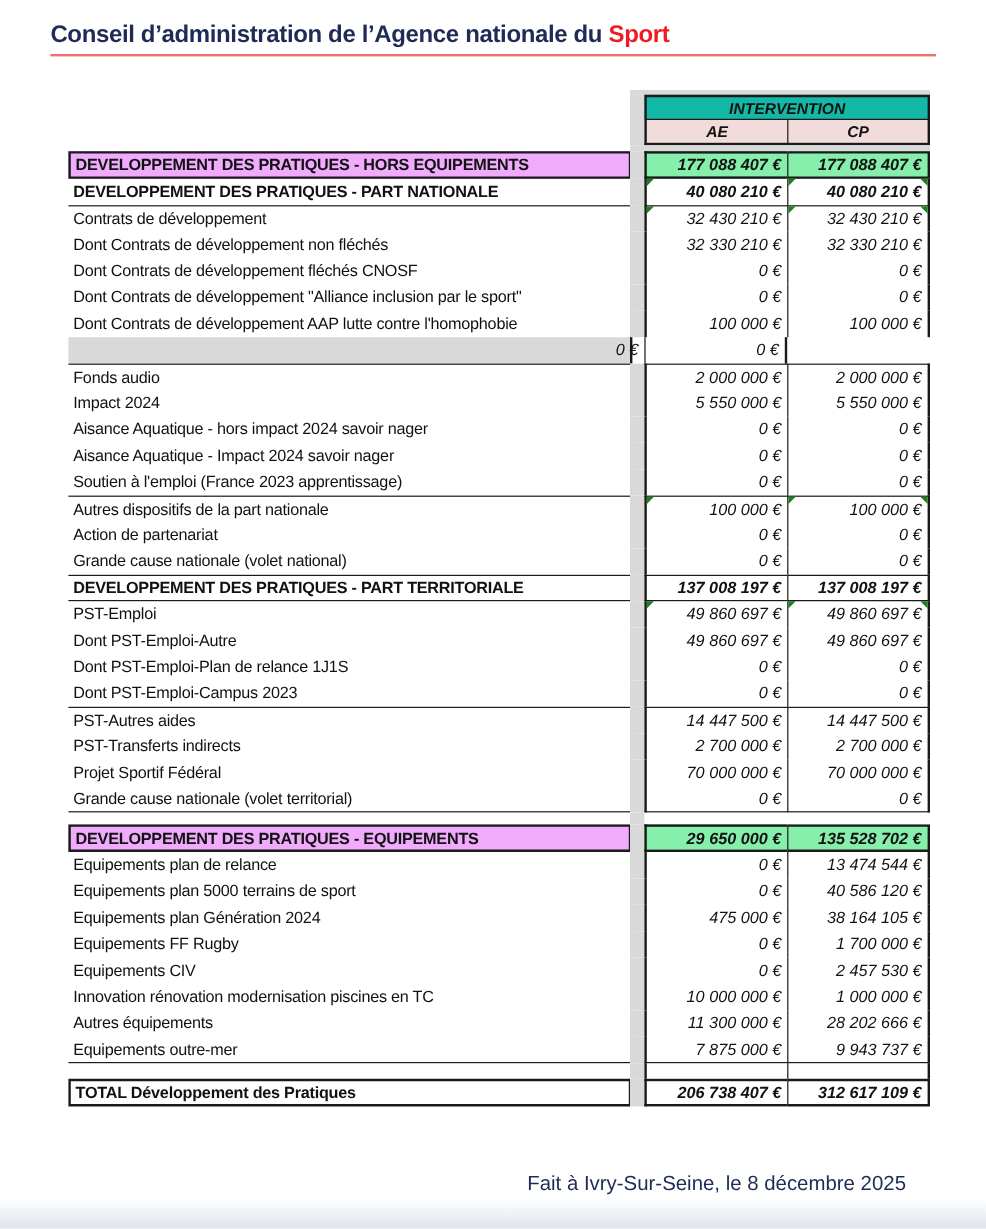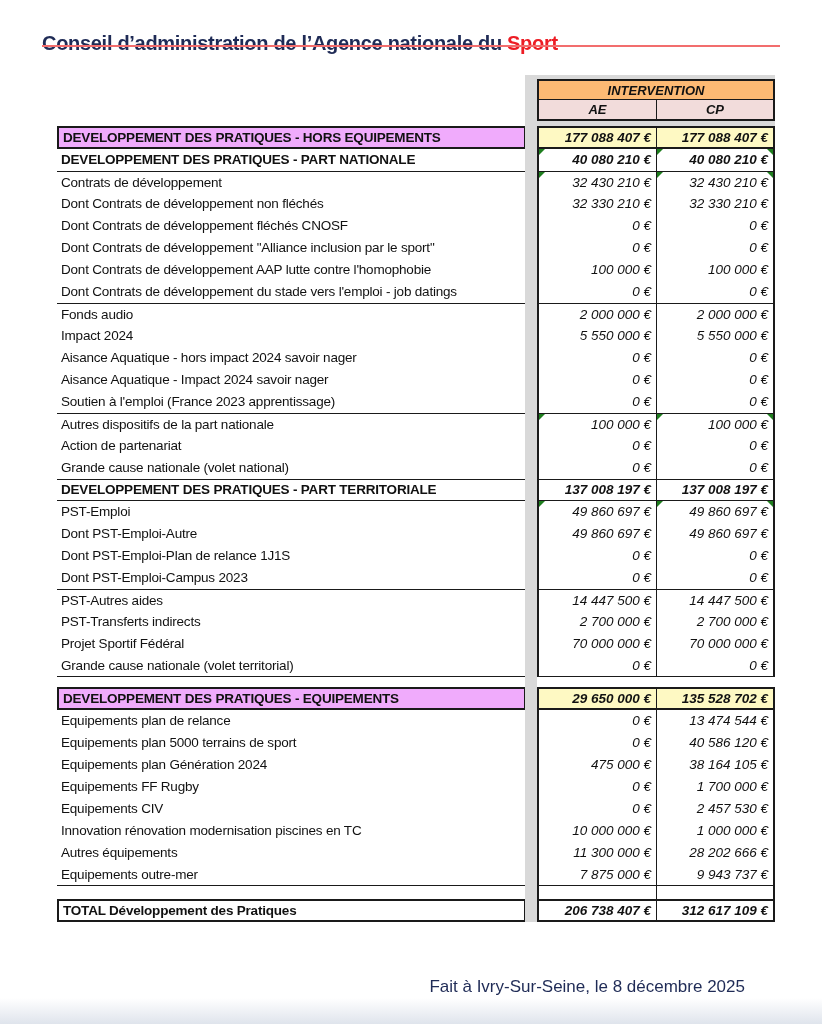--- a/index.html
+++ b/index.html
@@ -2,57 +2,57 @@
 <html><head>
 <meta charset="utf-8">
 <style>
   html,body{margin:0;padding:0;}
   body{
     width:822px;height:1024px;background:#ffffff;position:relative;overflow:hidden;
     font-family:"Liberation Sans",sans-serif;color:#111;
   }
   
   .title{
-    position:absolute;left:42px;top:32px;font-size:20px;font-weight:bold;
+    position:absolute;left:42px;top:18px;font-size:20px;font-weight:bold;
     color:#1f2b56;letter-spacing:-0.3px;white-space:nowrap;
   }
   .title .hl{color:#ed1c24;}
   .red-divider{position:absolute;left:42px;top:45px;width:738px;height:2px;background:#f26d6d;}
 
   
   .budget-table{position:absolute;left:57px;top:75px;width:718px;}
   .row{display:grid;grid-template-columns:468px 12px 119px 119px;height:22px;}
   .c{position:relative;display:flex;align-items:center;font-size:13.5px;line-height:1;min-width:0;}
   .cell-label{padding-left:4px;letter-spacing:-0.2px;white-space:nowrap;overflow:hidden;}
   .gap{background:#d9d9d9;}
   .val{justify-content:flex-end;padding-right:5px;font-style:italic;white-space:nowrap;}
   .val.ae{border-left:2px solid #1a1a1a;}
   .val.cp{border-left:1px solid #1a1a1a;border-right:2px solid #1a1a1a;}
 
   
   .hband{height:4px;}
   .hband .band{grid-column:2/5;background:#d9d9d9;}
   .hrow{height:21px;}
   .hmerge{
-    grid-column:3/5;justify-content:center;background:#fdba74;font-weight:bold;font-style:italic;
+    grid-column:3/5;justify-content:center;background:#14b8a6;font-weight:bold;font-style:italic;
     border:2px solid #1a1a1a;border-bottom:1px solid #1a1a1a;font-size:13px;
   }
   .hsub{justify-content:center;background:#f2dcdb;font-weight:bold;font-style:italic;font-size:13px;
     border-bottom:2px solid #1a1a1a;text-align:center;}
   .hsub.ae{border-left:2px solid #1a1a1a;}
   .hsub.cp{border-left:1px solid #1a1a1a;border-right:2px solid #1a1a1a;}
   .hgapband{height:5px;}
   .hgapband .band{grid-column:2/5;background:#d9d9d9;}
 
   
   .row.blue{height:23px;}
   .row.blue .cell-label{
     background:#f0abfc;font-weight:bold;border:2px solid #1a1a1a;border-right:1px solid #1a1a1a;
   }
-  .row.blue .val{background:#fef9c3;font-weight:bold;border-top:2px solid #1a1a1a;border-bottom:2px solid #1a1a1a;}
+  .row.blue .val{background:#86efac;font-weight:bold;border-top:2px solid #1a1a1a;border-bottom:2px solid #1a1a1a;}
   .row.bold .cell-label{font-weight:bold;}
   .row.bold .val{font-weight:bold;}
   .row.total{height:23px;}
   .row.total .cell-label{font-weight:bold;border:2px solid #1a1a1a;border-right:1px solid #1a1a1a;border-bottom:2.5px solid #1a1a1a;}
   .row.total .val{font-weight:bold;border-top:2px solid #1a1a1a;border-bottom:2.5px solid #1a1a1a;}
   .row.sep-top .cell-label,.row.sep-top .val{border-top:1.5px solid #1a1a1a;text-align:center;}
   .row.sep-bottom .cell-label,.row.sep-bottom .val{border-bottom:1.5px solid #1a1a1a;}
   .row.spacer{height:10px;}
   .row.spacer .val{border:none;}
   .row.spacer-bordered{height:13px;}
@@ -61,21 +61,21 @@
   .flag-tl::before{
     content:"";position:absolute;top:0;left:0;width:0;height:0;
     border-top:6px solid #1e7e1e;border-right:6px solid transparent;
   }
   .flag-tr::after{
     content:"";position:absolute;top:0;right:0;width:0;height:0;
     border-top:6px solid #1e7e1e;border-left:6px solid transparent;
   }
 
   
-  .footer{position:absolute;top:977px;right:77px;font-size:17px;color:#1f2b56;white-space:nowrap;}
+  .footer{position:absolute;top:977px;right:67px;font-size:17px;color:#1f2b56;white-space:nowrap;}
   .bottom-fade{
     position:absolute;left:0;bottom:0;width:822px;height:26px;
     background:linear-gradient(180deg,rgba(223,228,236,0) 0%,#dfe4ec 100%);
   }
 </style>
 </head>
 <body>
 
 <div class="title"><span>Conseil d’administration de l’Agence nationale du </span><span class="hl">Sport</span></div>
 <div class="red-divider"></div>
@@ -137,21 +137,20 @@
         <div class="c val ae">0 €</div>
         <div class="c val cp">0 €</div>
       </div>
       <div class="row item">
         <div class="c cell-label">Dont Contrats de développement AAP lutte contre l'homophobie</div>
         <div class="c gap"></div>
         <div class="c val ae">100 000 €</div>
         <div class="c val cp">100 000 €</div>
       </div>
       <div class="row item">
-        <div class="c cell-label">Dont Contrats de développement du stade vers l'emploi - job datings</div>
         <div class="c gap"></div>
         <div class="c val ae">0 €</div>
         <div class="c val cp">0 €</div>
       </div>
       <div class="row item sep-top">
         <div class="c cell-label">Fonds audio</div>
         <div class="c gap"></div>
         <div class="c val ae">2 000 000 €</div>
         <div class="c val cp">2 000 000 €</div>
       </div>

